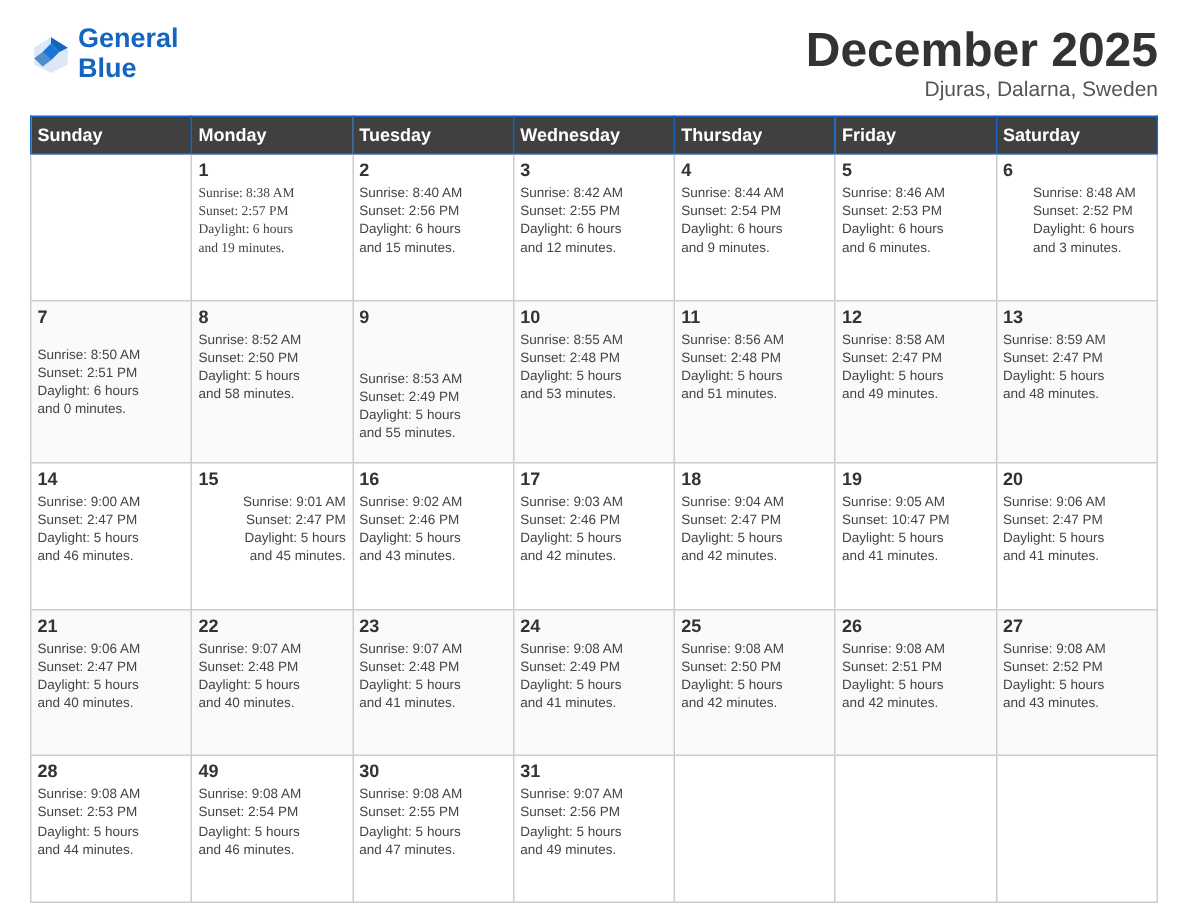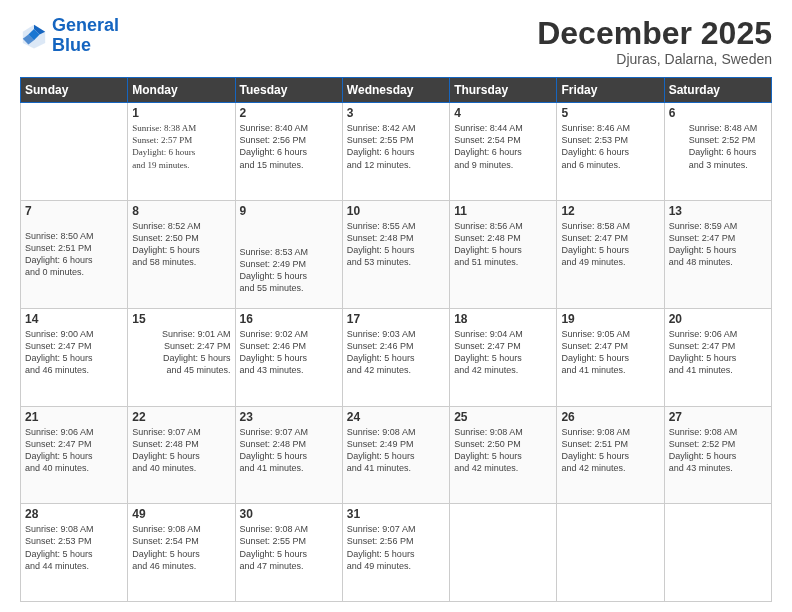--- a/index.html
+++ b/index.html
@@ -267,21 +267,21 @@
           <td>
             <span class="day-num">18</span>
             <div class="day-info" style="white-space: pre-line;">Sunrise: 9:04 AM
 Sunset: 2:47 PM
 Daylight: 5 hours
 and 42 minutes.</div>
           </td>
           <td>
             <span class="day-num">19</span>
             <div class="day-info" style="white-space: pre-line;">Sunrise: 9:05 AM
-Sunset: 2:47 PM
+Sunset: 10:47 PM
 Daylight: 5 hours
 and 41 minutes.</div>
           </td>
           <td>
             <span class="day-num">20</span>
             <div class="day-info" style="white-space: pre-line;">Sunrise: 9:06 AM
 Sunset: 2:47 PM
 Daylight: 5 hours
 and 41 minutes.</div>
           </td>

